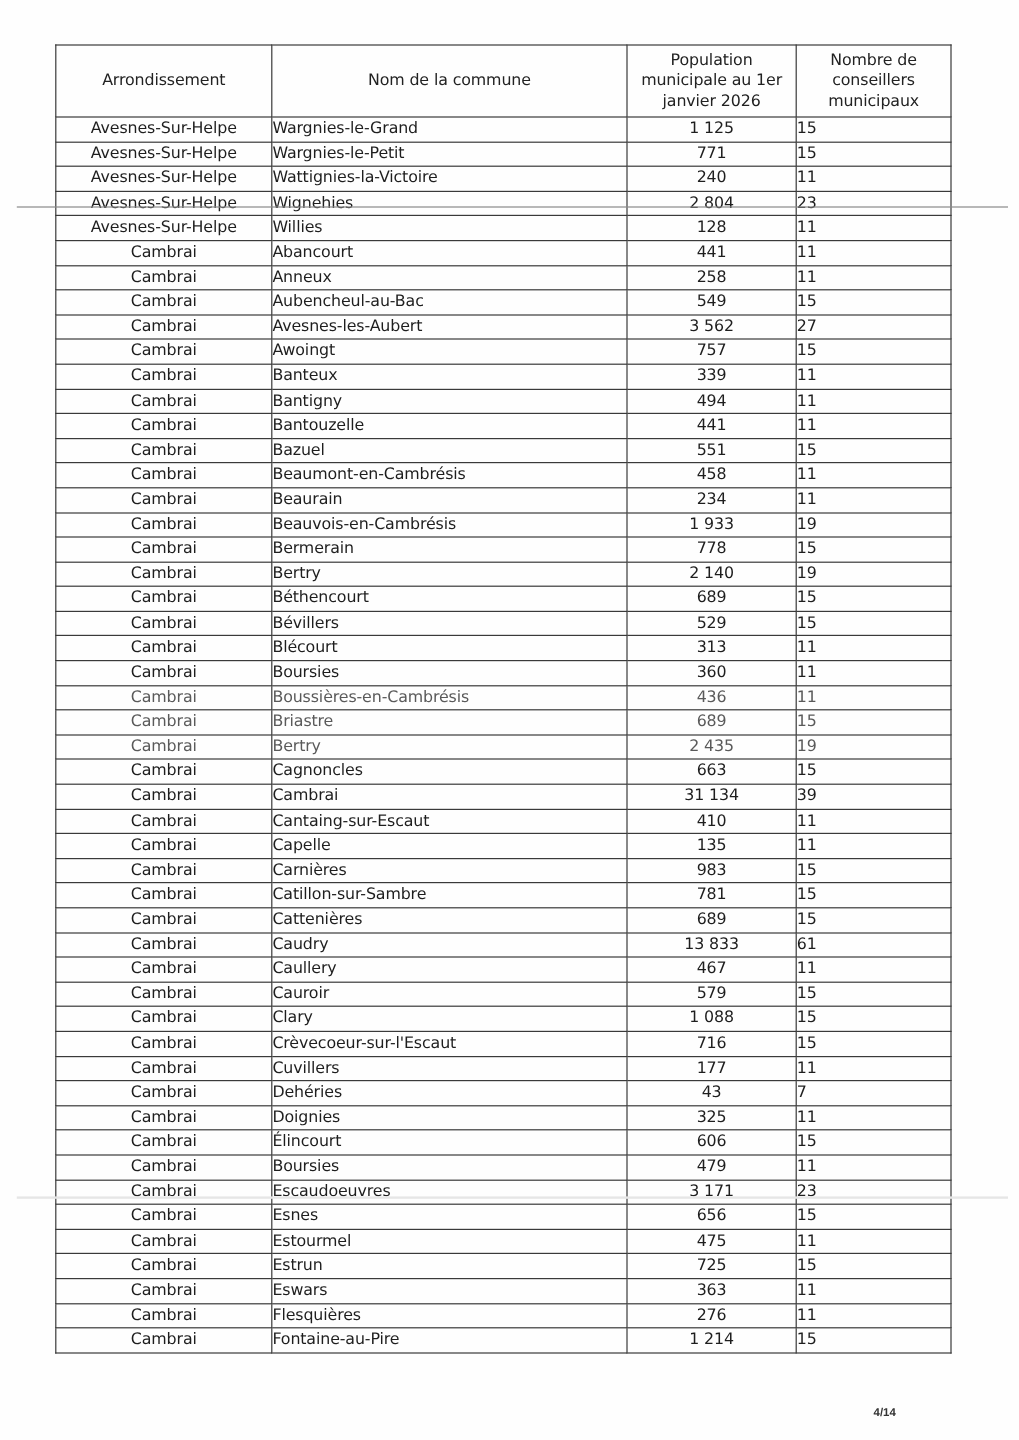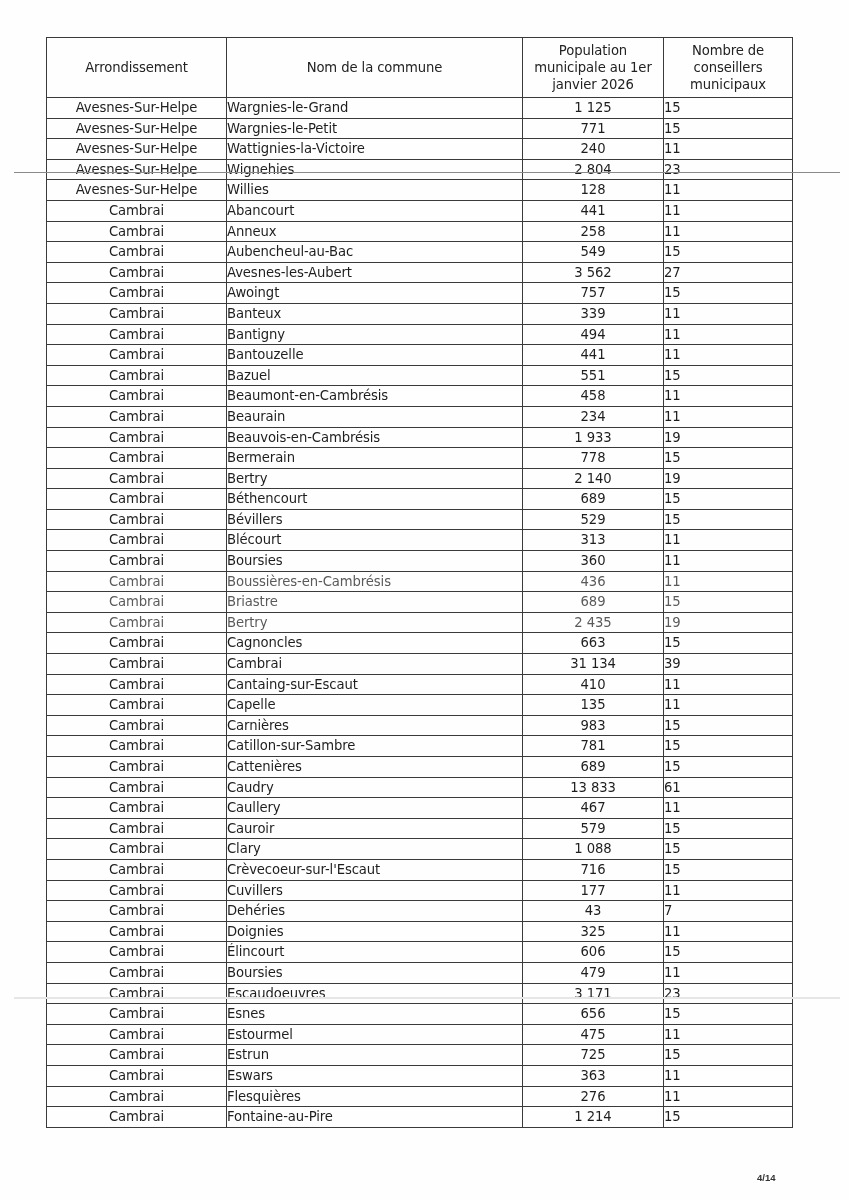--- a/index.html
+++ b/index.html
@@ -77,21 +77,21 @@
       position: absolute;
       left: 14px;
       width: 826px;
       top: 997px;
       height: 2px;
       background: #e6e6e6;
       pointer-events: none;
     }
     .page-number {
       position: absolute;
-      left: 757px;
+      left: 728px;
       top: 1172px;
       font-size: 9.5px;
       font-family: "Liberation Sans", sans-serif;
       font-weight: bold;
       color: #333;
     }
   </style>
 </head>
 <body>
 

